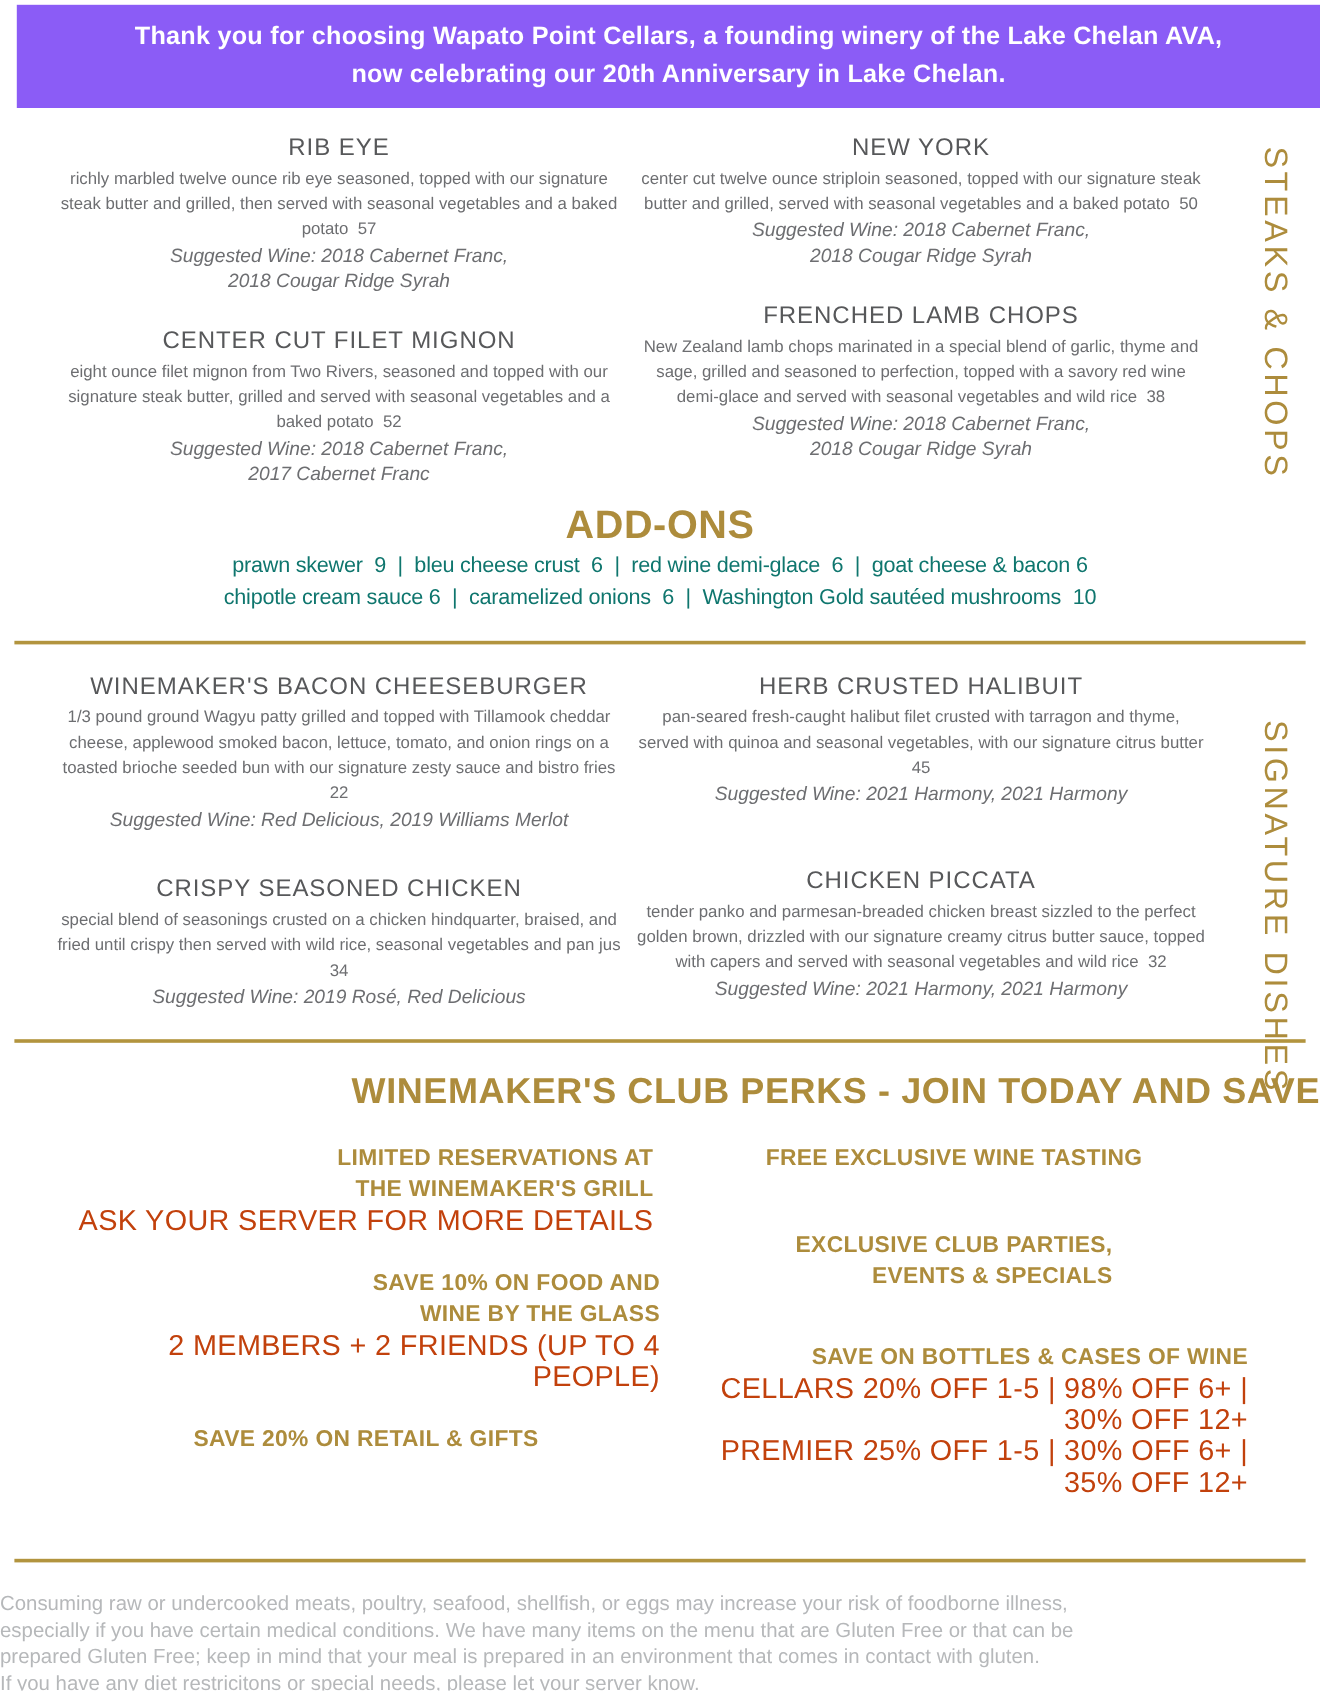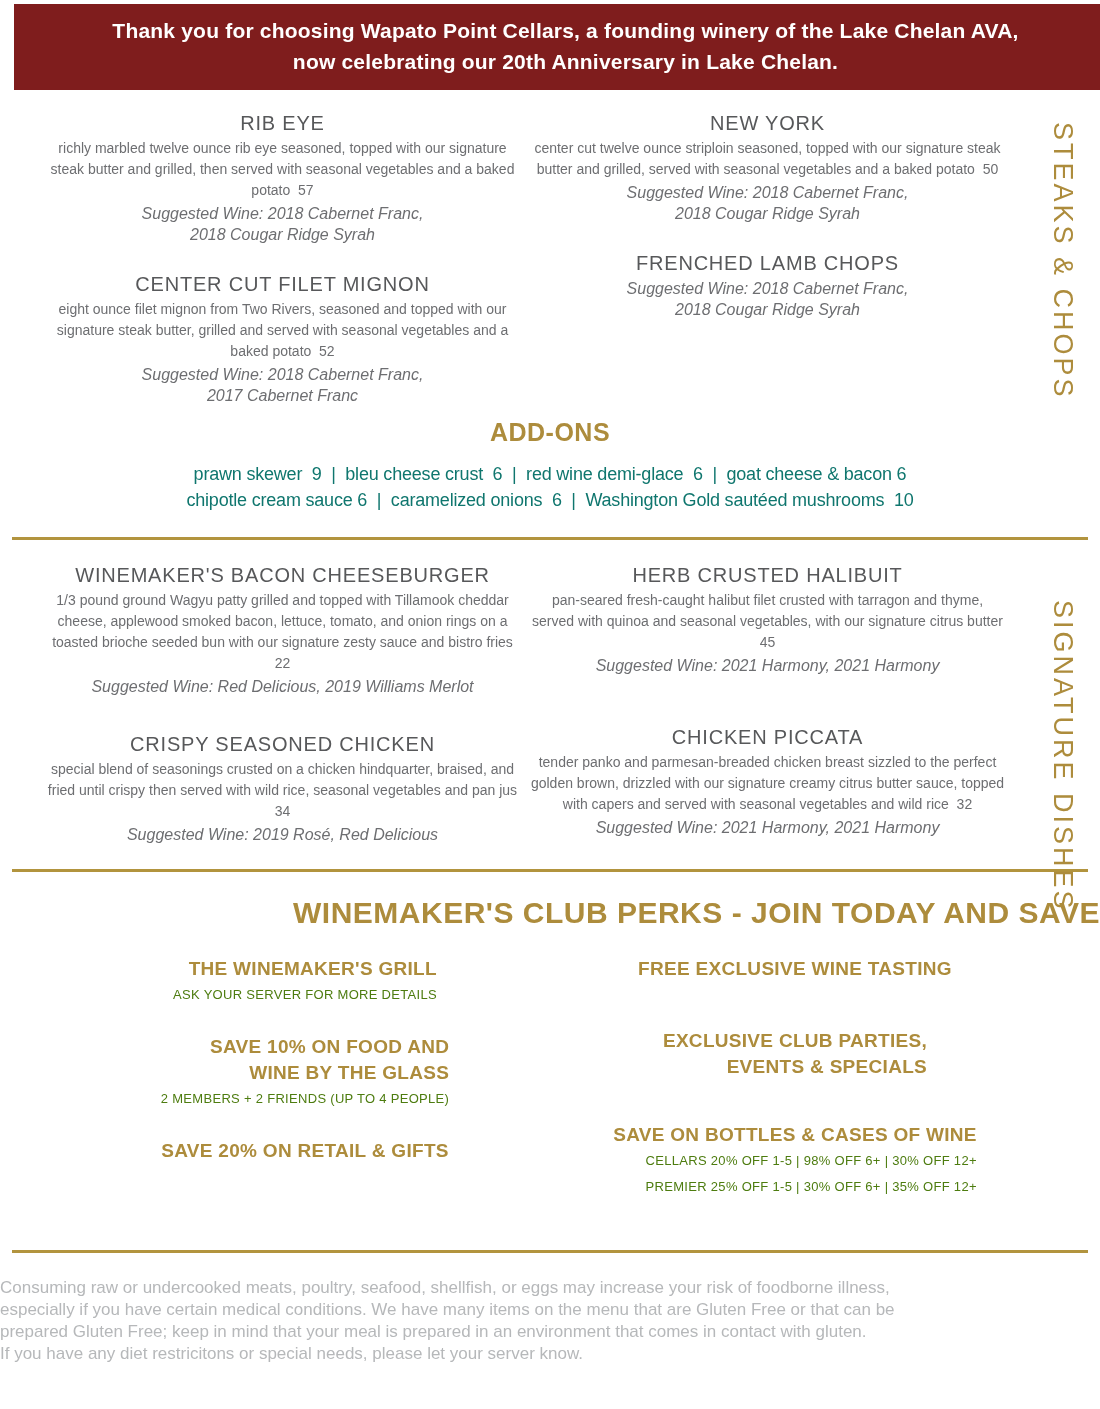--- a/index.html
+++ b/index.html
@@ -10,21 +10,21 @@
     margin: 0 auto;
     background: #ffffff;
     overflow: hidden;
     font-family: "Liberation Sans", sans-serif;
     color: #6d6e71;
   }
 
   
   .banner {
     margin: 4px 0 0 14px;
-    background: #7f1d1d;
+    background: #8b5cf6;
     color: #ffffff;
     text-align: center;
     padding: 11px 30px 13px 47px;
     font-weight: bold;
     font-size: 21px;
     line-height: 31px;
     letter-spacing: 0.2px;
   }
 
   
@@ -73,23 +73,23 @@
     margin: 2px 0 0 0;
     font-style: italic;
     font-size: 16px;
     line-height: 21px;
     color: #6d6e71;
   }
 
   
   .addons { text-align: center; margin-top: 12px; }
   .addons-title {
-    margin: 0 0 14px 0;
-    color: #ad8c3c;
-    font-size: 25px;
+    margin: 0 0 2px 0;
+    color: #ad8c3c;
+    font-size: 33px;
     font-weight: bold;
     letter-spacing: 0.5px;
   }
   .addons-line {
     margin: 0;
     font-size: 18px;
     line-height: 26px;
     color: #0f766e;
     letter-spacing: -0.2px;
     white-space: pre-wrap;
@@ -120,22 +120,22 @@
   .club-col { display: flex; flex-direction: column; align-items: center; }
   .perk { margin-bottom: 26px; }
   .perk-gold {
     color: #ad8c3c;
     font-weight: bold;
     font-size: 19px;
     line-height: 26px;
     letter-spacing: 0.3px;
   }
   .perk-dark {
-    color: #4d7c0f;
-    font-size: 13px;
+    color: #c2410c;
+    font-size: 24px;
     line-height: 26px;
     letter-spacing: 0.3px;
   }
 
   
   .footer { text-align: left; margin-top: 4px; }
   .fline {
     margin: 0;
     color: #b6b8ba;
     font-size: 17px;
@@ -169,20 +169,21 @@
       </article>
     </div>
     <div class="col">
       <article class="menu-item gap-s">
         <h3 class="item-title">NEW YORK</h3>
         <p class="item-desc">center cut twelve ounce striploin seasoned, topped with our signature steak butter and grilled, served with seasonal vegetables and a baked potato  50</p>
         <p class="item-wine"><span>Suggested Wine: 2018 Cabernet Franc,</span><br><span>2018 Cougar Ridge Syrah</span></p>
       </article>
       <article class="menu-item">
         <h3 class="item-title">FRENCHED LAMB CHOPS</h3>
+        <p class="item-desc">New Zealand lamb chops marinated in a special blend of garlic, thyme and sage, grilled and seasoned to perfection, topped with a savory red wine demi-glace and served with seasonal vegetables and wild rice  38</p>
         <p class="item-wine"><span>Suggested Wine: 2018 Cabernet Franc,</span><br><span>2018 Cougar Ridge Syrah</span></p>
       </article>
     </div>
   </section>
 
   <section class="addons">
     <h2 class="addons-title">ADD-ONS</h2>
     <p class="addons-line">prawn skewer  9  |  bleu cheese crust  6  |  red wine demi-glace  6  |  goat cheese &amp; bacon 6</p>
     <p class="addons-line">chipotle cream sauce 6  |  caramelized onions  6  |  Washington Gold sautéed mushrooms  10</p>
   </section>
@@ -216,20 +217,21 @@
     </div>
   </section>
 
   <hr class="divider">
 
   <section class="club">
     <h2 class="club-title">WINEMAKER'S CLUB PERKS - JOIN TODAY AND SAVE</h2>
     <div class="club-cols">
       <div class="club-col">
         <div class="perk">
+          <div class="perk-gold">LIMITED RESERVATIONS AT</div>
           <div class="perk-gold">THE WINEMAKER'S GRILL</div>
           <div class="perk-dark">ASK YOUR SERVER FOR MORE DETAILS</div>
         </div>
         <div class="perk">
           <div class="perk-gold">SAVE 10% ON FOOD AND</div>
           <div class="perk-gold">WINE BY THE GLASS</div>
           <div class="perk-dark">2 MEMBERS + 2 FRIENDS (UP TO 4 PEOPLE)</div>
         </div>
         <div class="perk">
           <div class="perk-gold">SAVE 20% ON RETAIL &amp; GIFTS</div>

